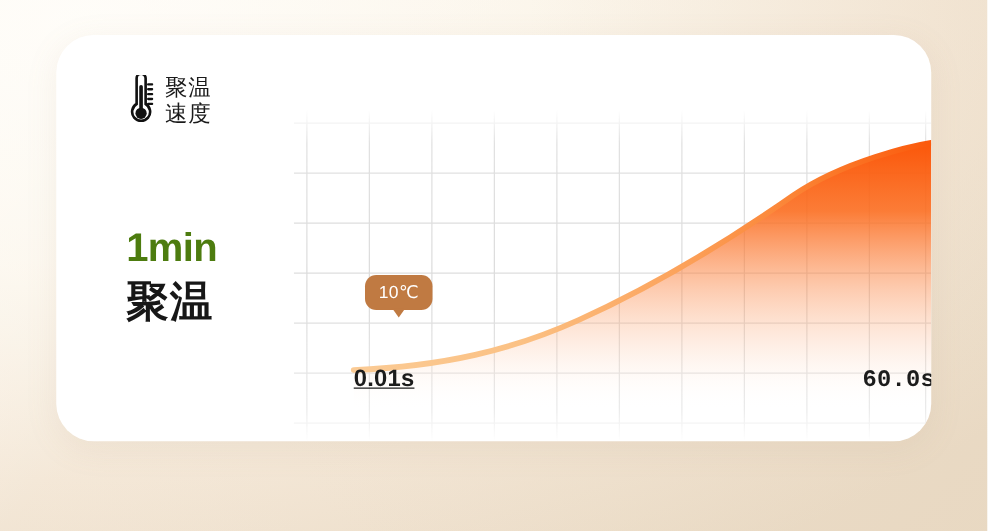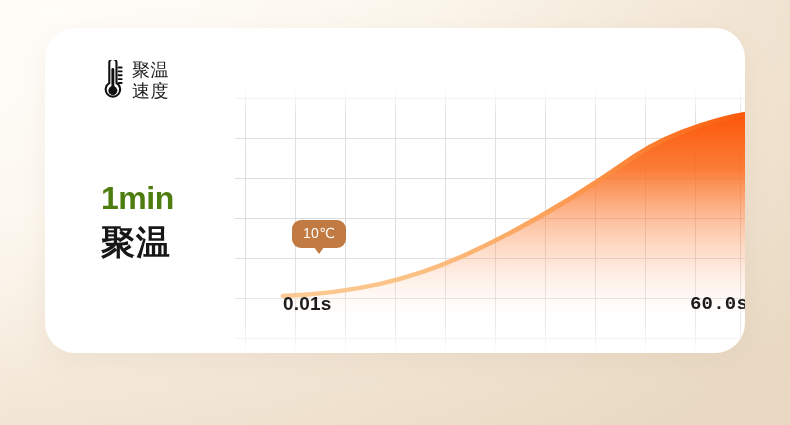--- a/index.html
+++ b/index.html
@@ -145,21 +145,21 @@
   
   .axis-label {
     position: absolute;
     font-size: 19px;
     line-height: 22px;
     font-weight: 600;
     color: #1C1C1C;
     letter-spacing: 0.2px;
     z-index: 5;
   }
-  #axis-left  { left: 48px;  top: 265px; }
+  #axis-left  { left: 48px;  top: 265px; text-decoration: underline; }
   #axis-right { left: 455px; top: 265px; font-family: Liberation Mono, monospace; }
 </style>
 </head>
 <body>
 
 <div id="page">
 
   <div id="card">
 
     <div id="left-block">

